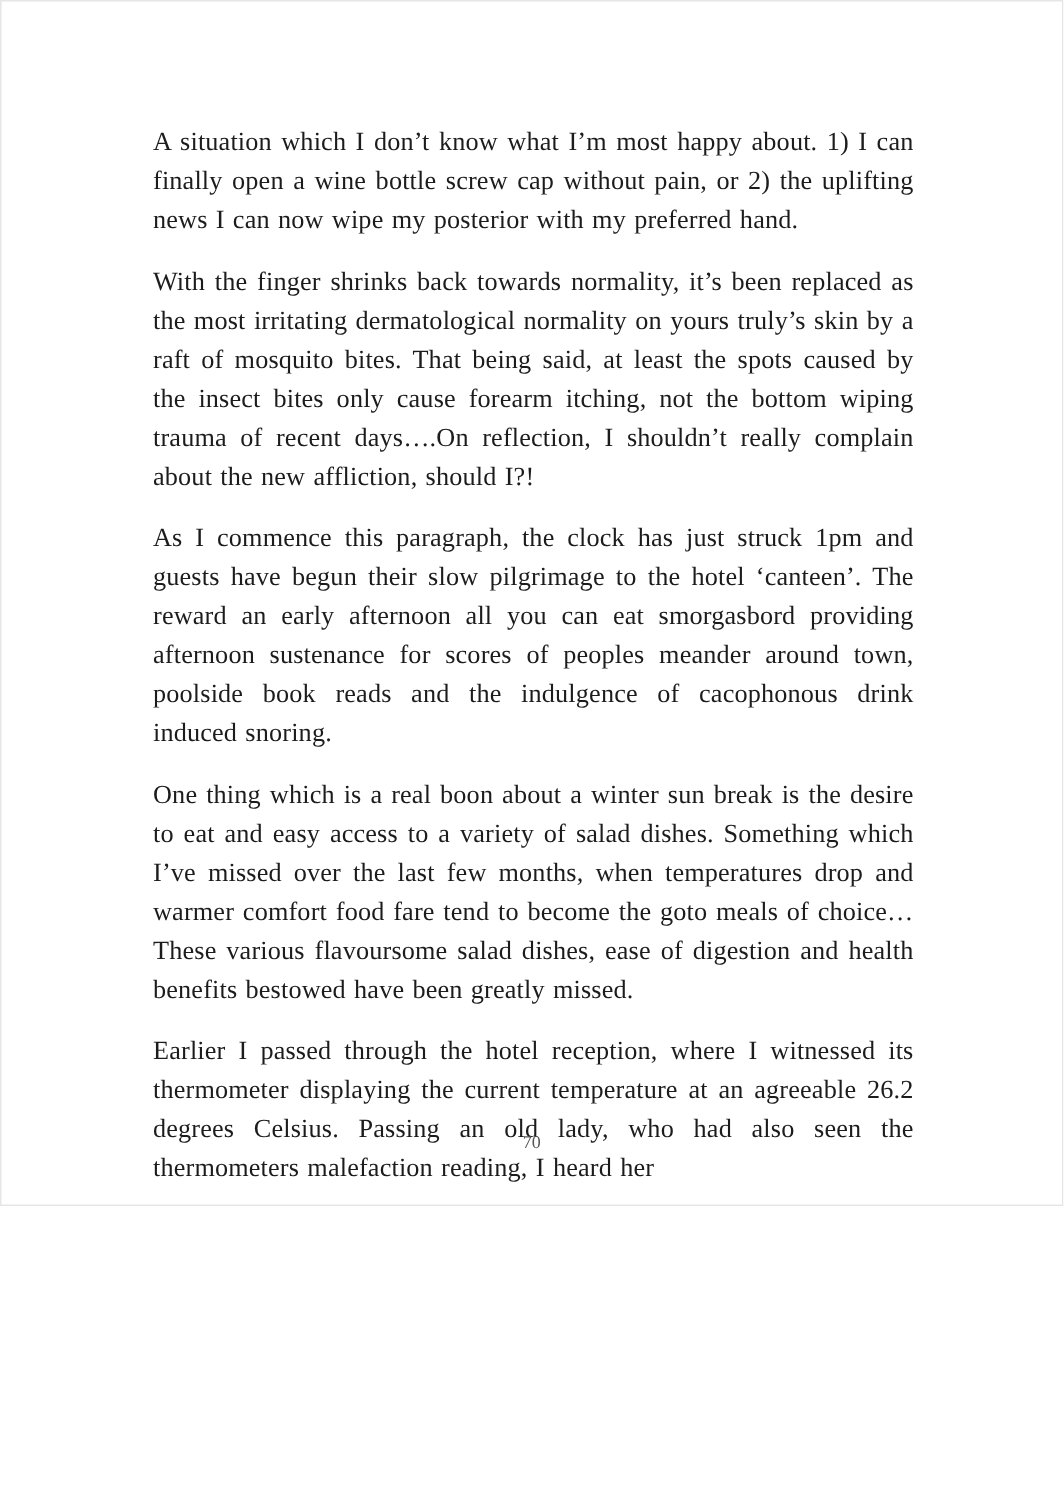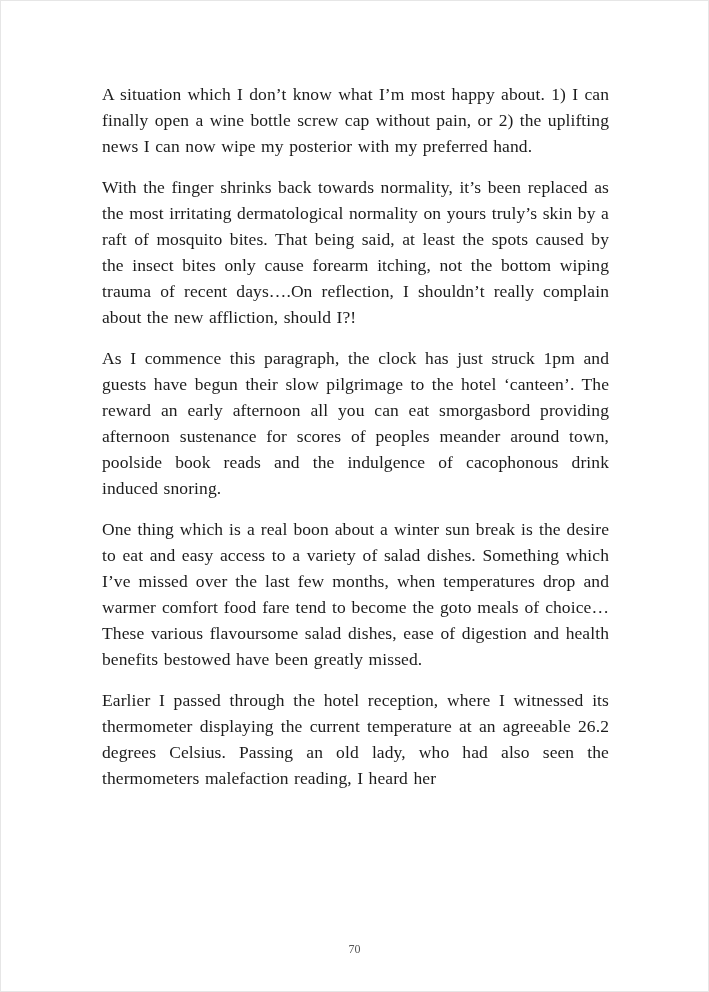--- a/index.html
+++ b/index.html
@@ -3,21 +3,21 @@
 <meta charset="utf-8">
 <style>
   html, body {
     margin: 0;
     padding: 0;
     background: #ffffff;
   }
   .page {
     position: relative;
     width: 709px;
-    height: 992px;
+    height: 804px;
     background: #ffffff;
     border: 1px solid #e6e6e6;
     box-sizing: border-box;
     font-family: "Liberation Serif", "DejaVu Serif", serif;
     color: #1a1a1a;
     overflow: hidden;
   }
   .text-block {
     position: absolute;
     left: 101px;

